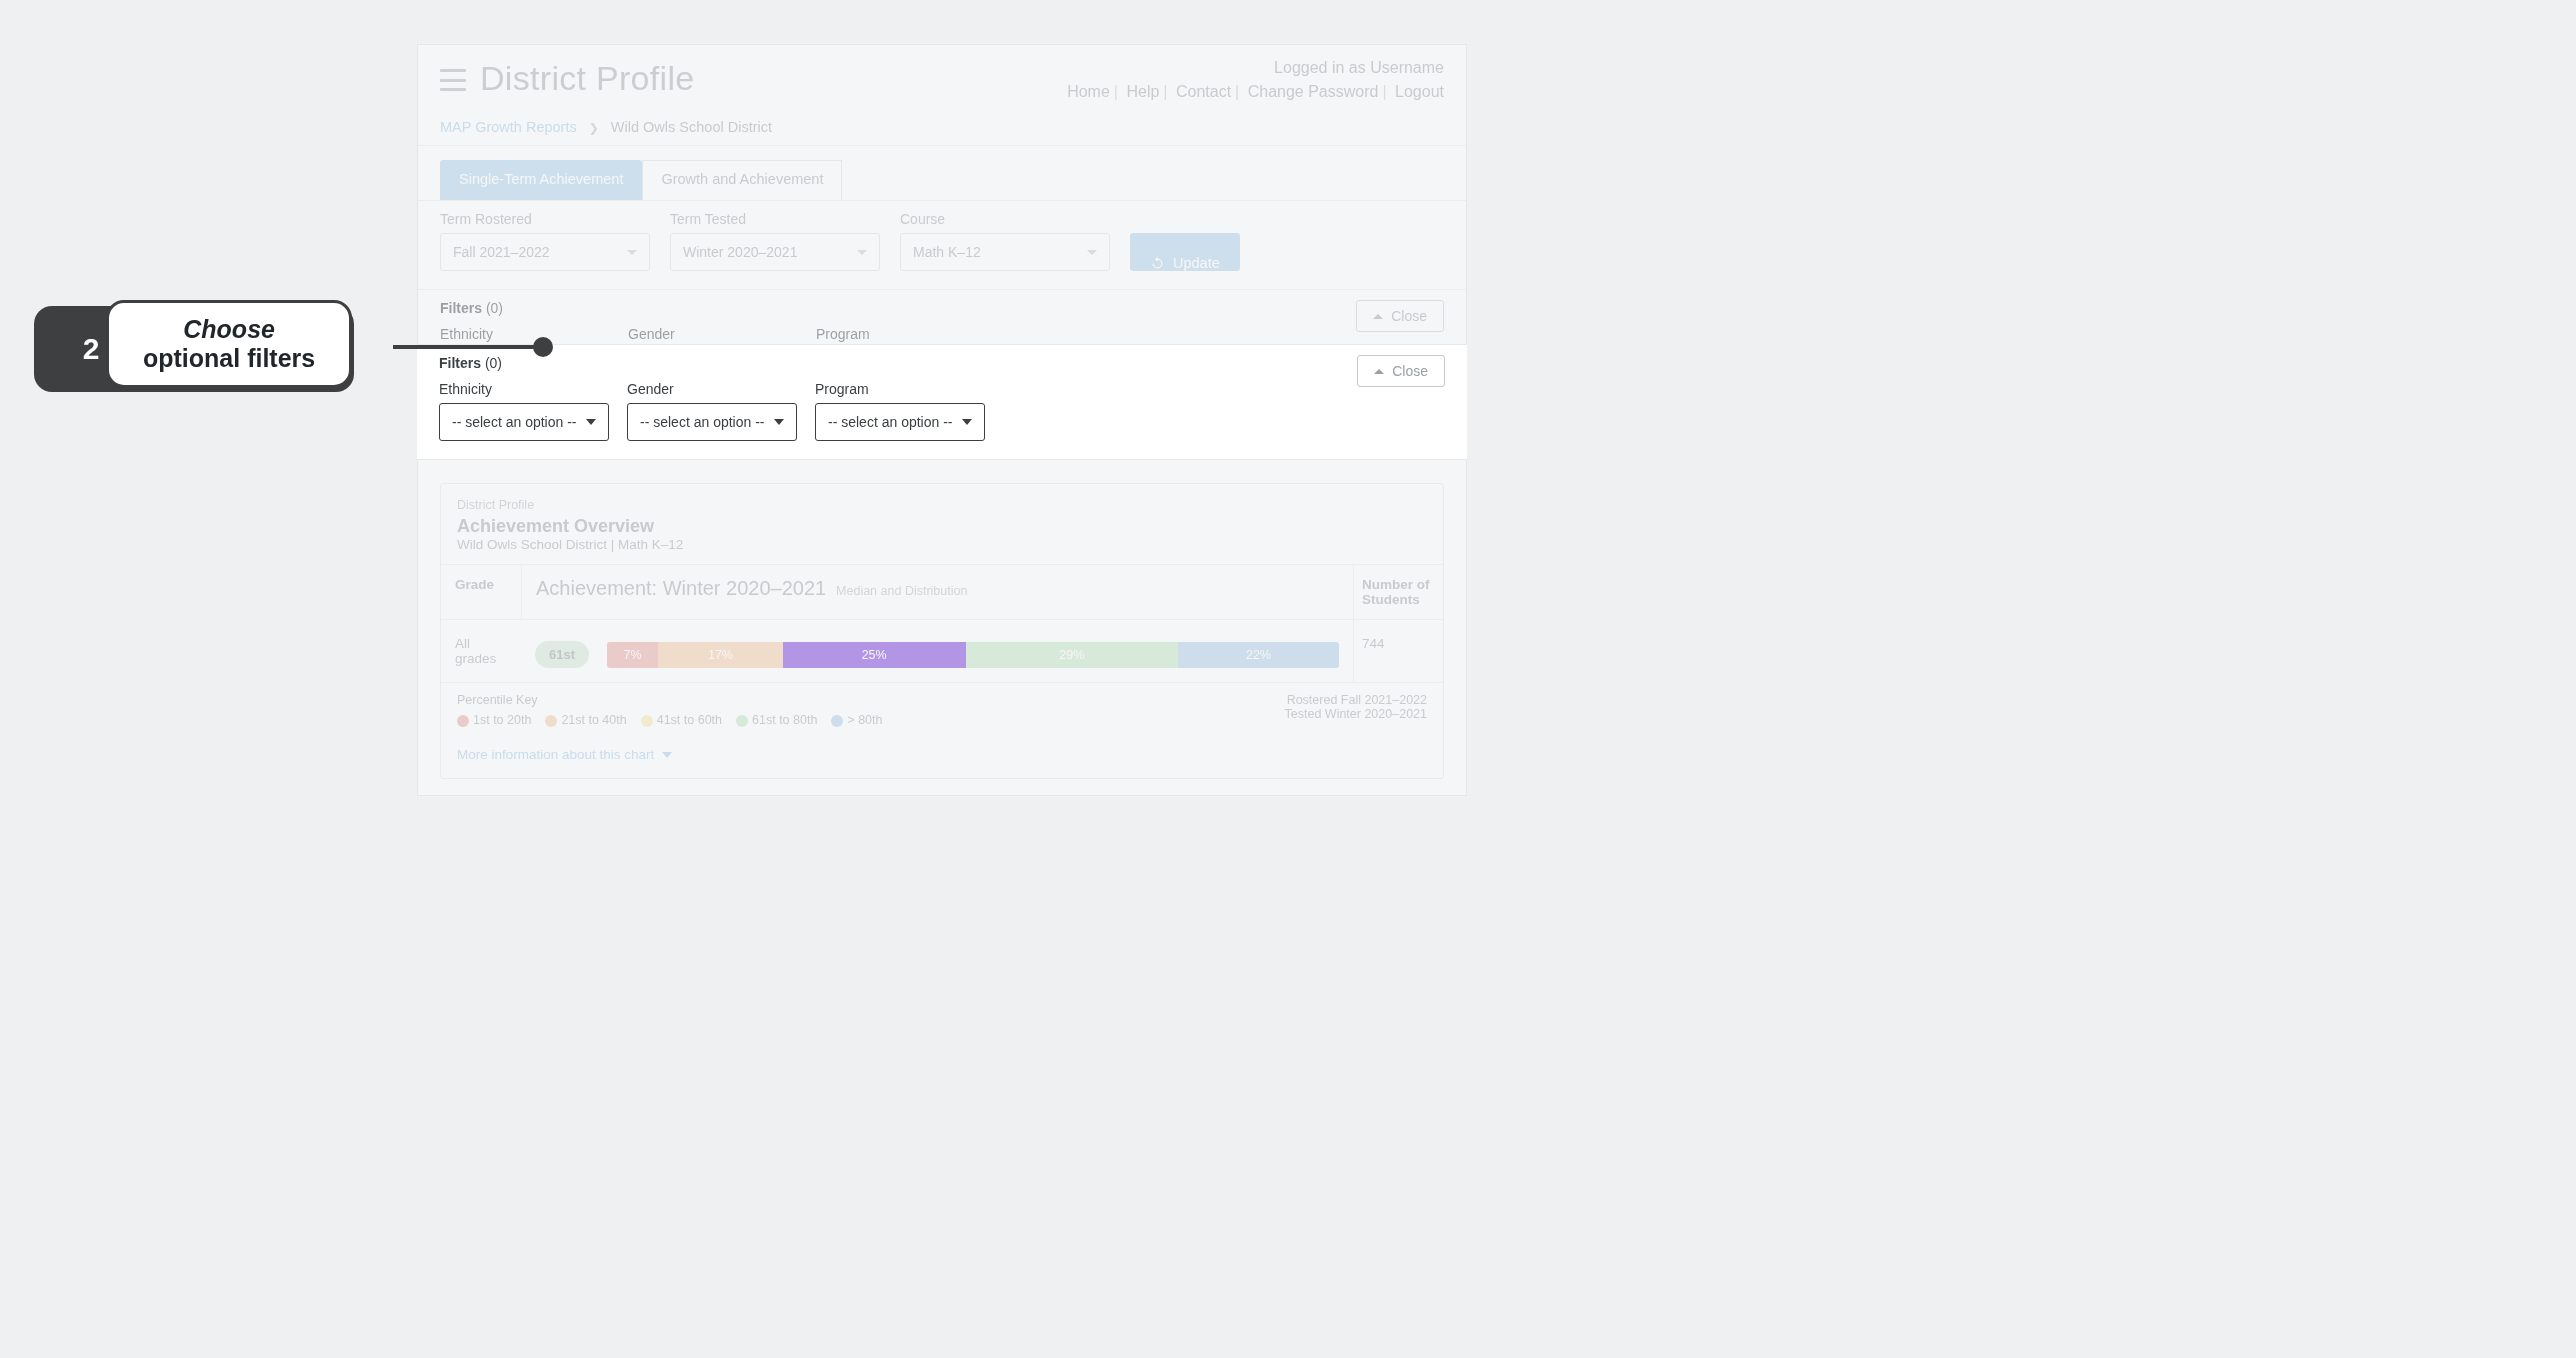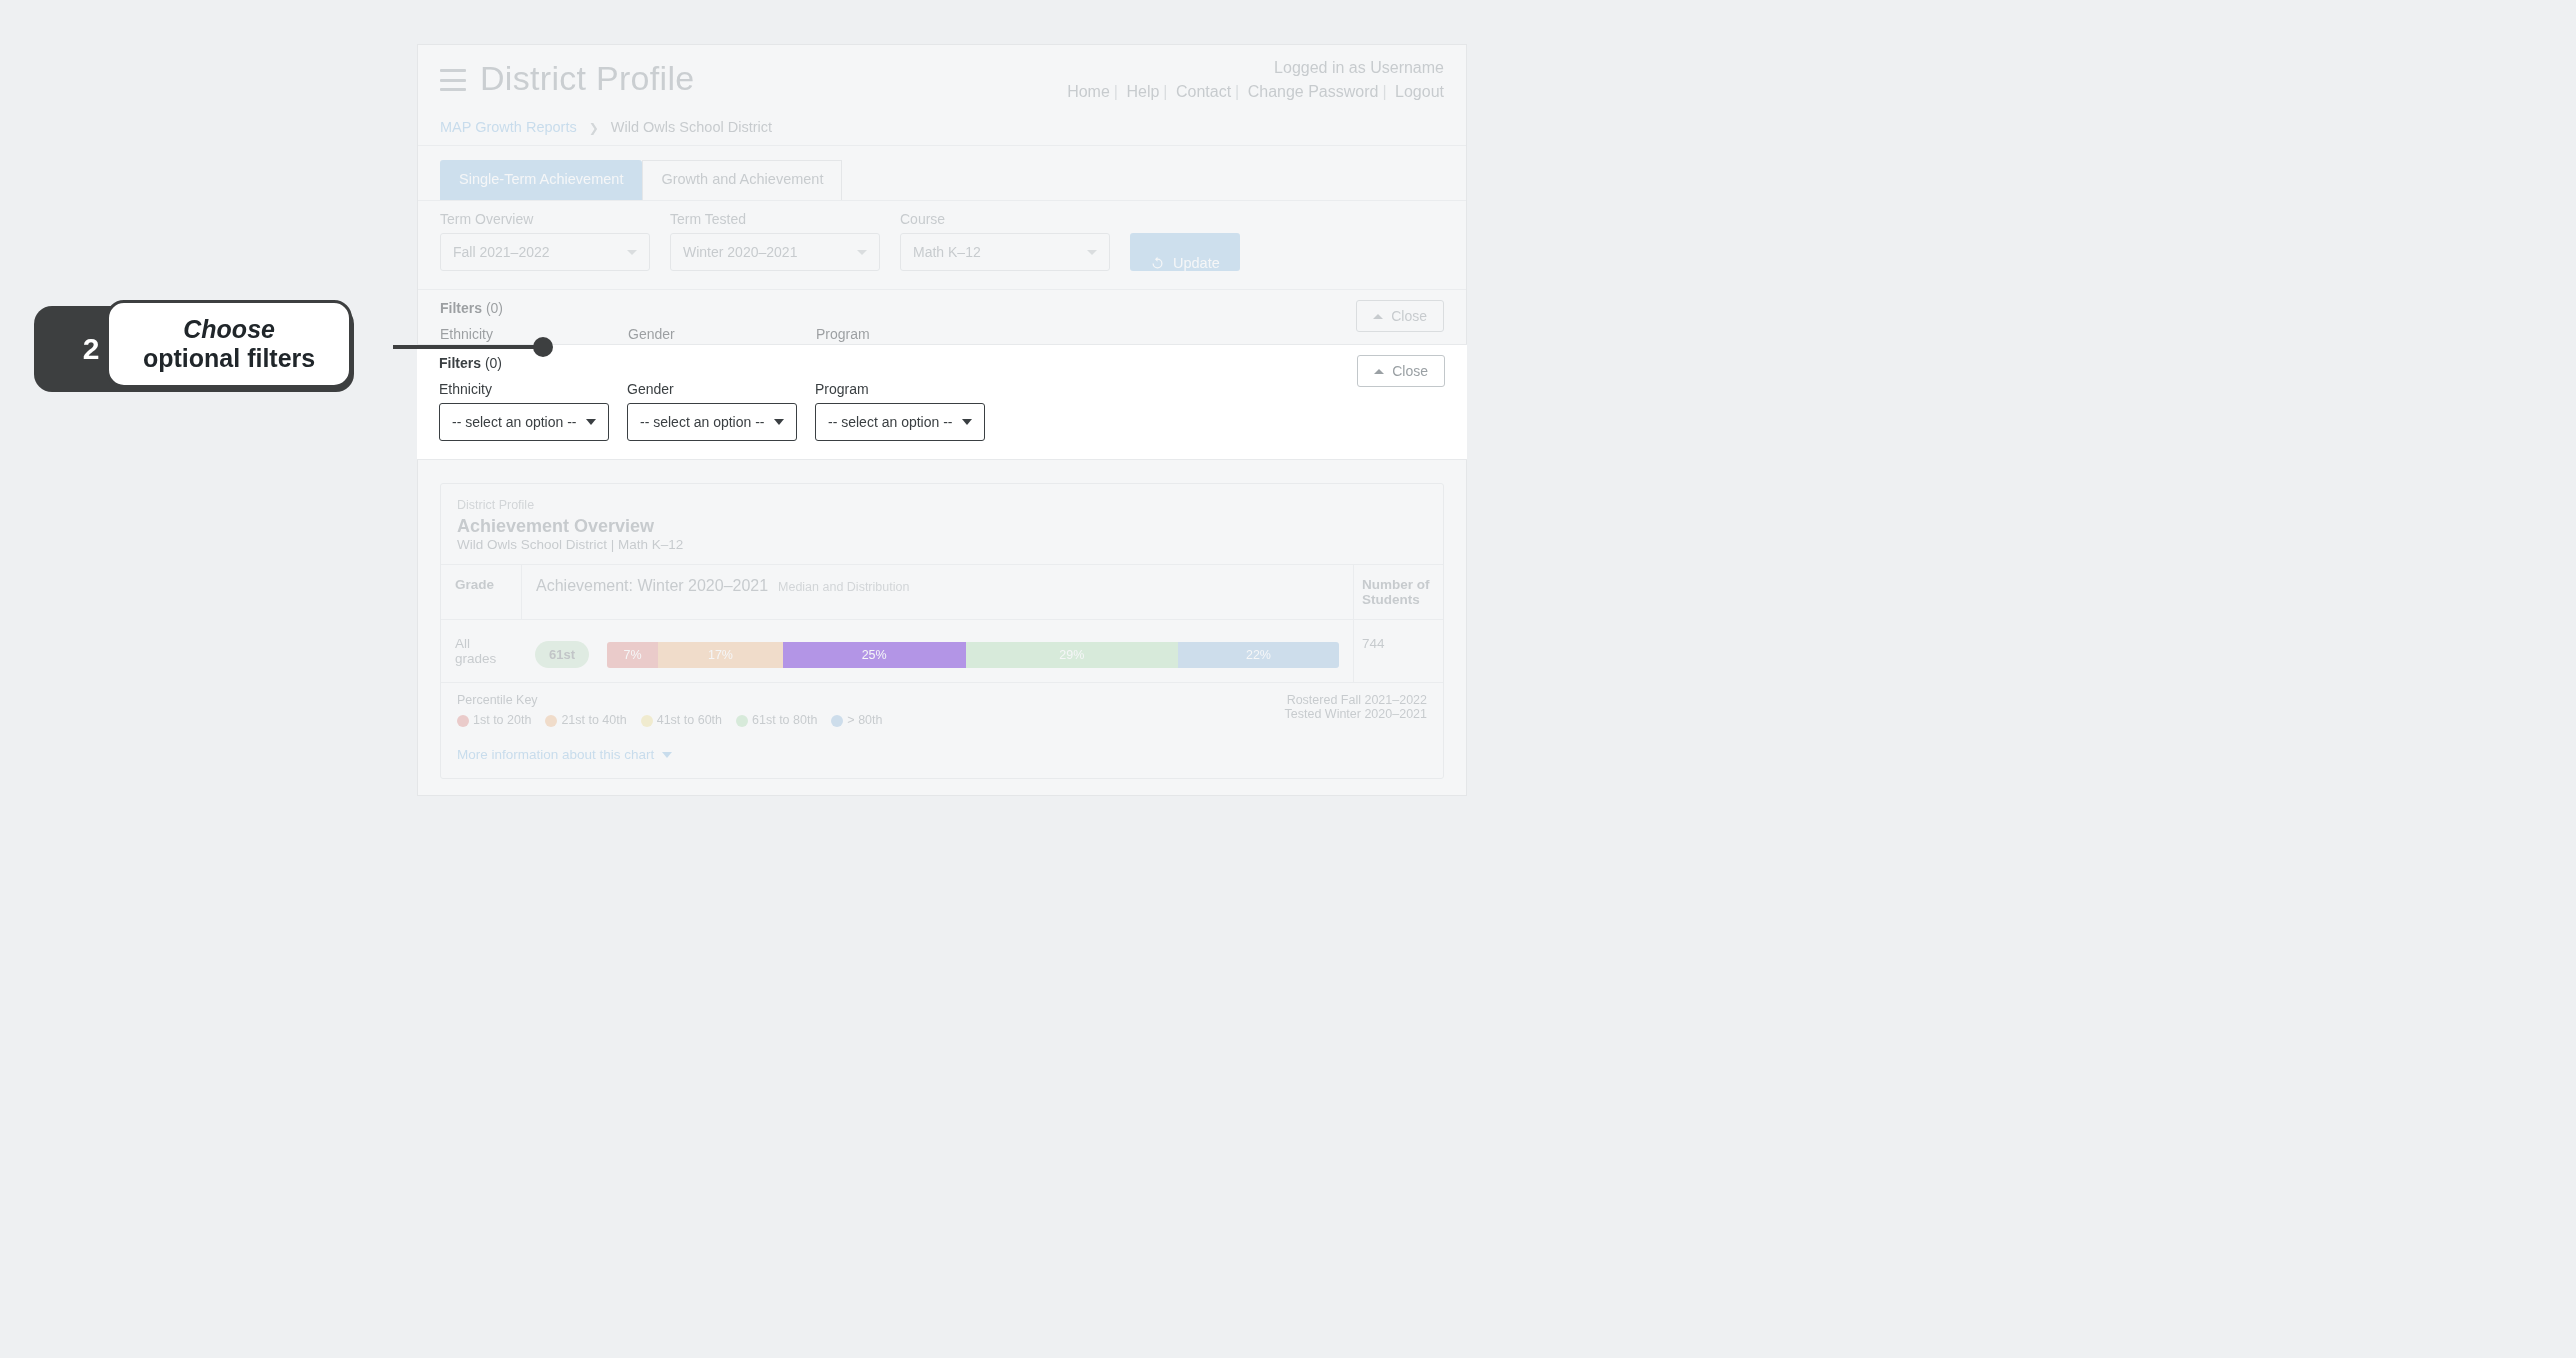--- a/index.html
+++ b/index.html
@@ -202,21 +202,21 @@
   .card-eyebrow { font-size:12.5px; color:#b1b6b9; }
   .card-title { font-size:18px; font-weight:700; color:#999fa3; margin-top:4px; }
   .card-sub { font-size:13.5px; color:#9aa0a4; }
 
   .card-cols {
     display:flex;
     border-bottom:1px solid #e7e9eb;
   }
   .col-grade { width:80px; padding:12px 14px; font-size:13.5px; color:#9aa0a4; font-weight:700; }
   .col-achieve { flex:1; padding:12px 14px; border-left:1px solid #e7e9eb; }
-  .col-achieve .big { font-size:16px; color:#9aa0a4; }
+  .col-achieve .big { font-size:20px; color:#9aa0a4; }
   .col-achieve .small { font-size:12.5px; color:#b1b6b9; margin-left:6px; }
   .col-students { width:90px; padding:12px 8px; font-size:13.5px; color:#9aa0a4; font-weight:700; border-left:1px solid #e7e9eb; }
 
   .card-row { display:flex; border-bottom:1px solid #e7e9eb; }
   .row-grade { width:80px; padding:16px 14px; font-size:13.5px; color:#9aa0a4; }
   .row-bars { flex:1; padding:14px 14px; display:flex; align-items:flex-end; gap:18px; }
   .pill {
     background:#cfe7cf;
     color:#8d9396;
     border-radius:18px;
@@ -341,21 +341,21 @@
       <span>Wild Owls School District</span>
     </div>
 
     <div class="tabs">
       <div class="tab active">Single-Term Achievement</div>
       <div class="tab inactive">Growth and Achievement</div>
     </div>
 
     <div class="selectors">
       <div class="sel-group">
-        <div class="sel-label">Term Overview</div>
+        <div class="sel-label">Term Rostered</div>
         <div class="sel-box">
           <span>Fall 2021–2022</span>
           <span class="caret"></span>
         </div>
       </div>
       <div class="sel-group">
         <div class="sel-label">Term Tested</div>
         <div class="sel-box">
           <span>Winter 2020–2021</span>
           <span class="caret"></span>

